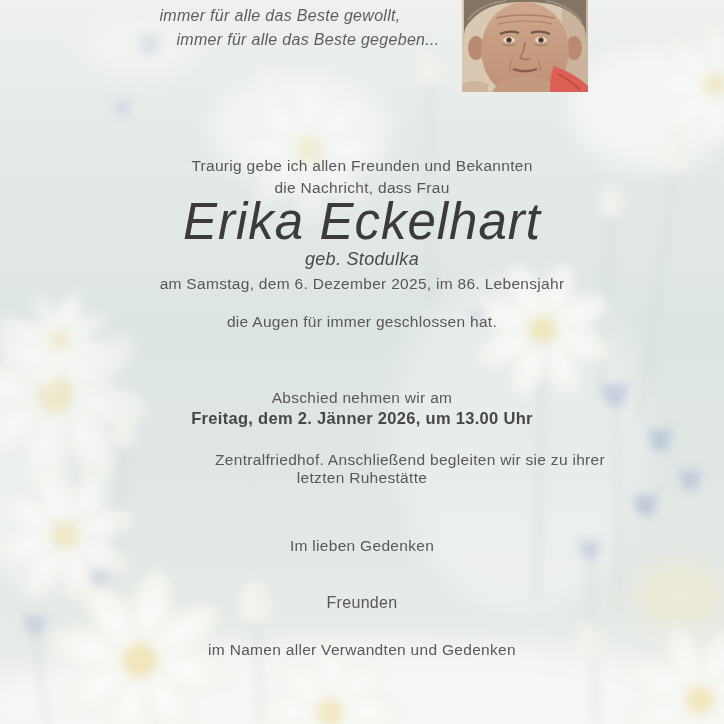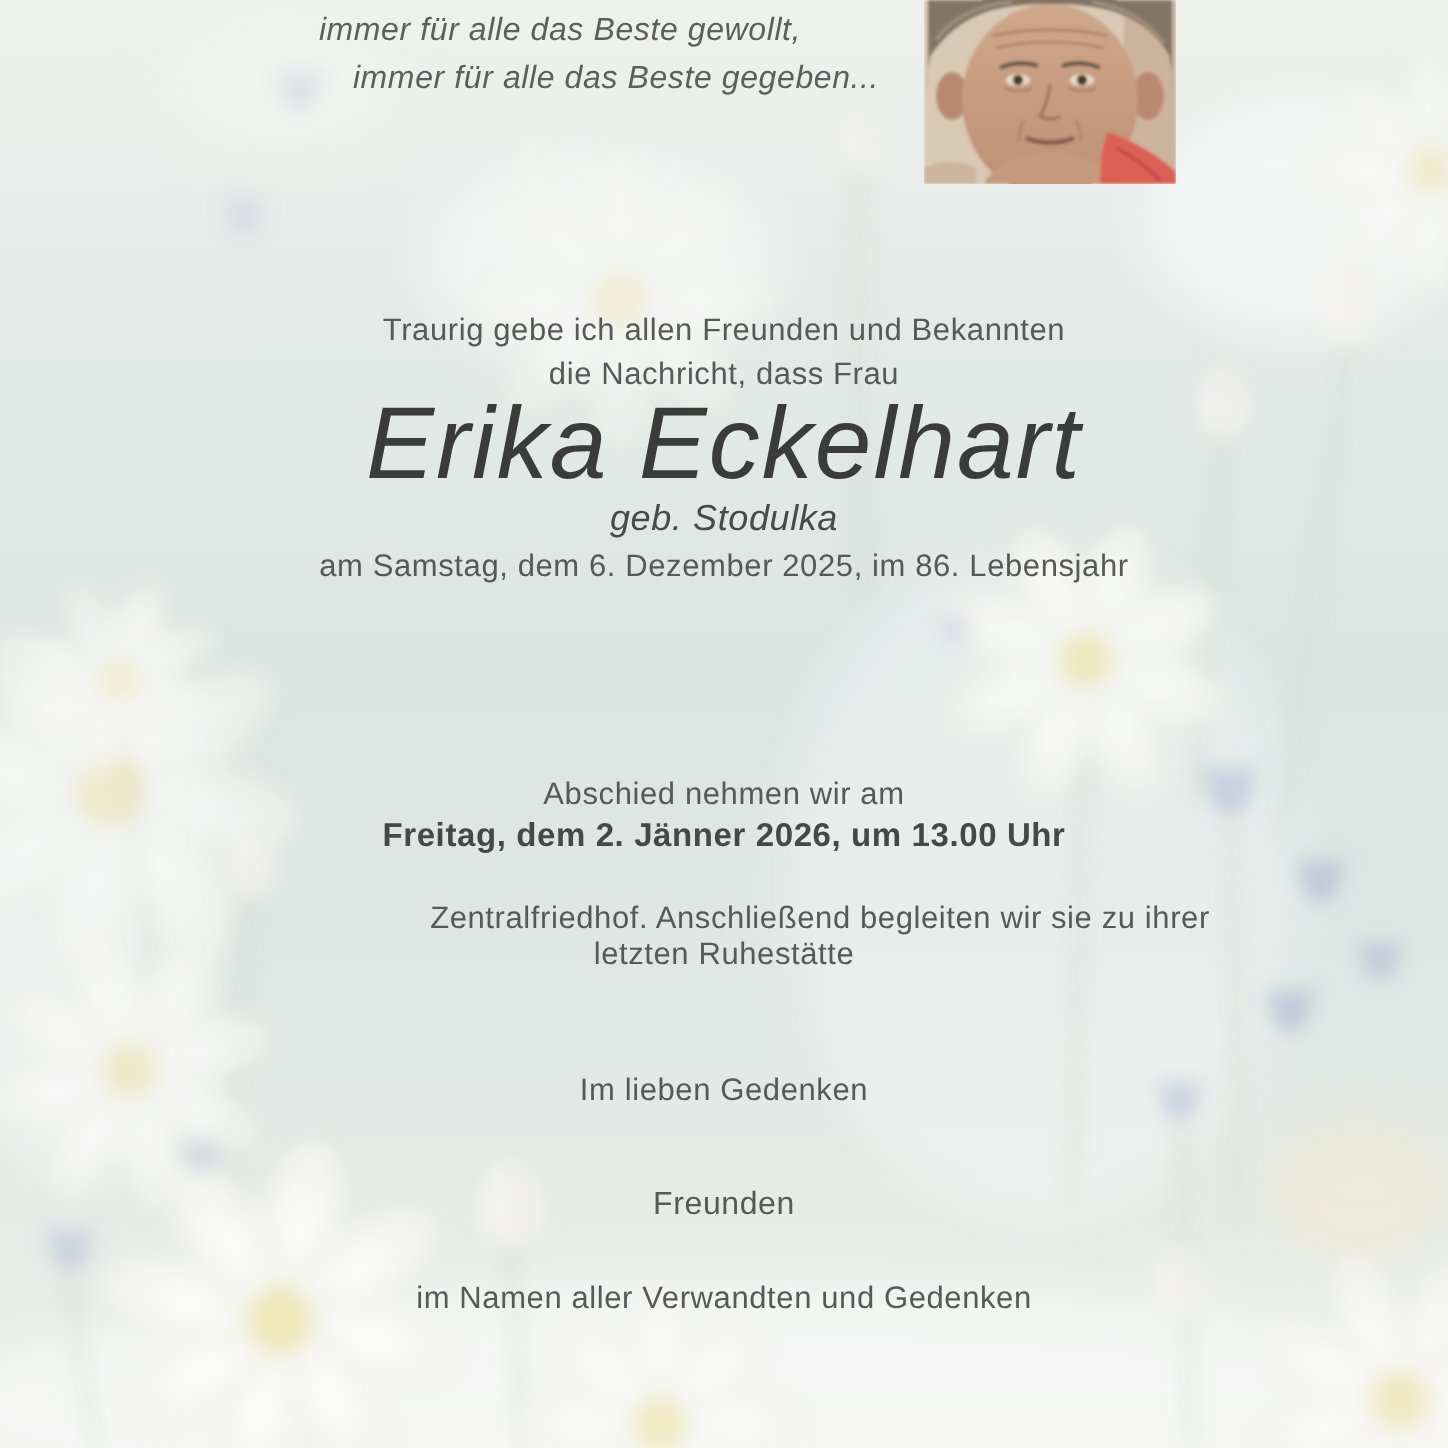--- a/index.html
+++ b/index.html
@@ -199,20 +199,21 @@
   <div class="txt epigraph ep1">immer für alle das Beste gewollt,</div>
   <div class="txt epigraph ep2">immer für alle das Beste gegeben...</div>
 
   <div class="txt ann1">Traurig gebe ich allen Freunden und Bekannten</div>
   <div class="txt ann2">die Nachricht, dass Frau</div>
 
   <div class="txt name">Erika Eckelhart</div>
   <div class="txt gebname">geb. Stodulka</div>
 
   <div class="txt death1">am Samstag, dem 6. Dezember 2025, im 86. Lebensjahr</div>
+  <div class="txt death2">die Augen für immer geschlossen hat.</div>
 
   <div class="txt funintro">Abschied nehmen wir am</div>
   <div class="txt fundt">Freitag, dem 2. Jänner 2026, um 13.00 Uhr</div>
   <div class="txt loc2">Zentralfriedhof. Anschließend begleiten wir sie zu ihrer</div>
   <div class="txt loc3">letzten Ruhestätte</div>
 
   <div class="txt ged">Im lieben Gedenken</div>
   <div class="txt wolf">Freunden</div>
   <div class="txt namen">im Namen aller Verwandten und Gedenken</div>
 

